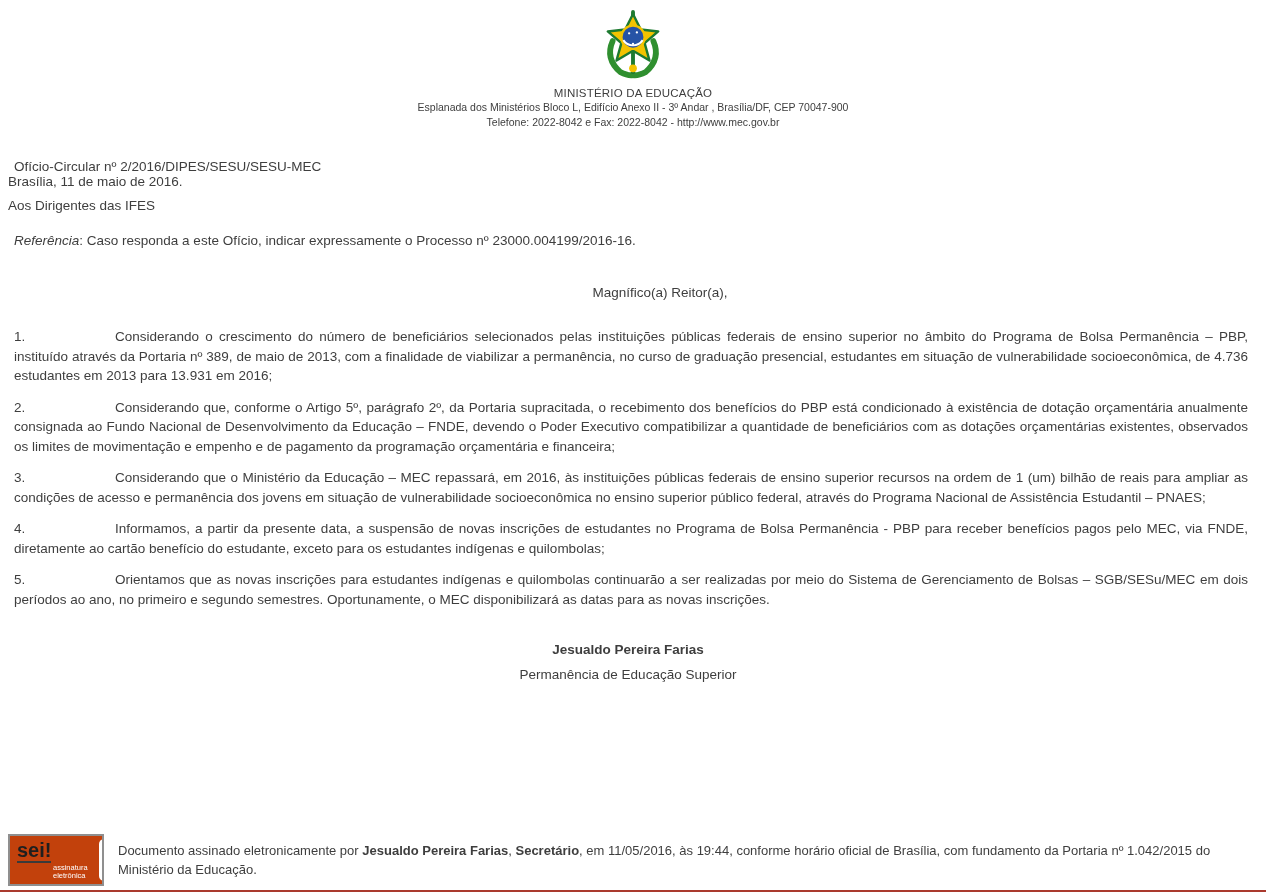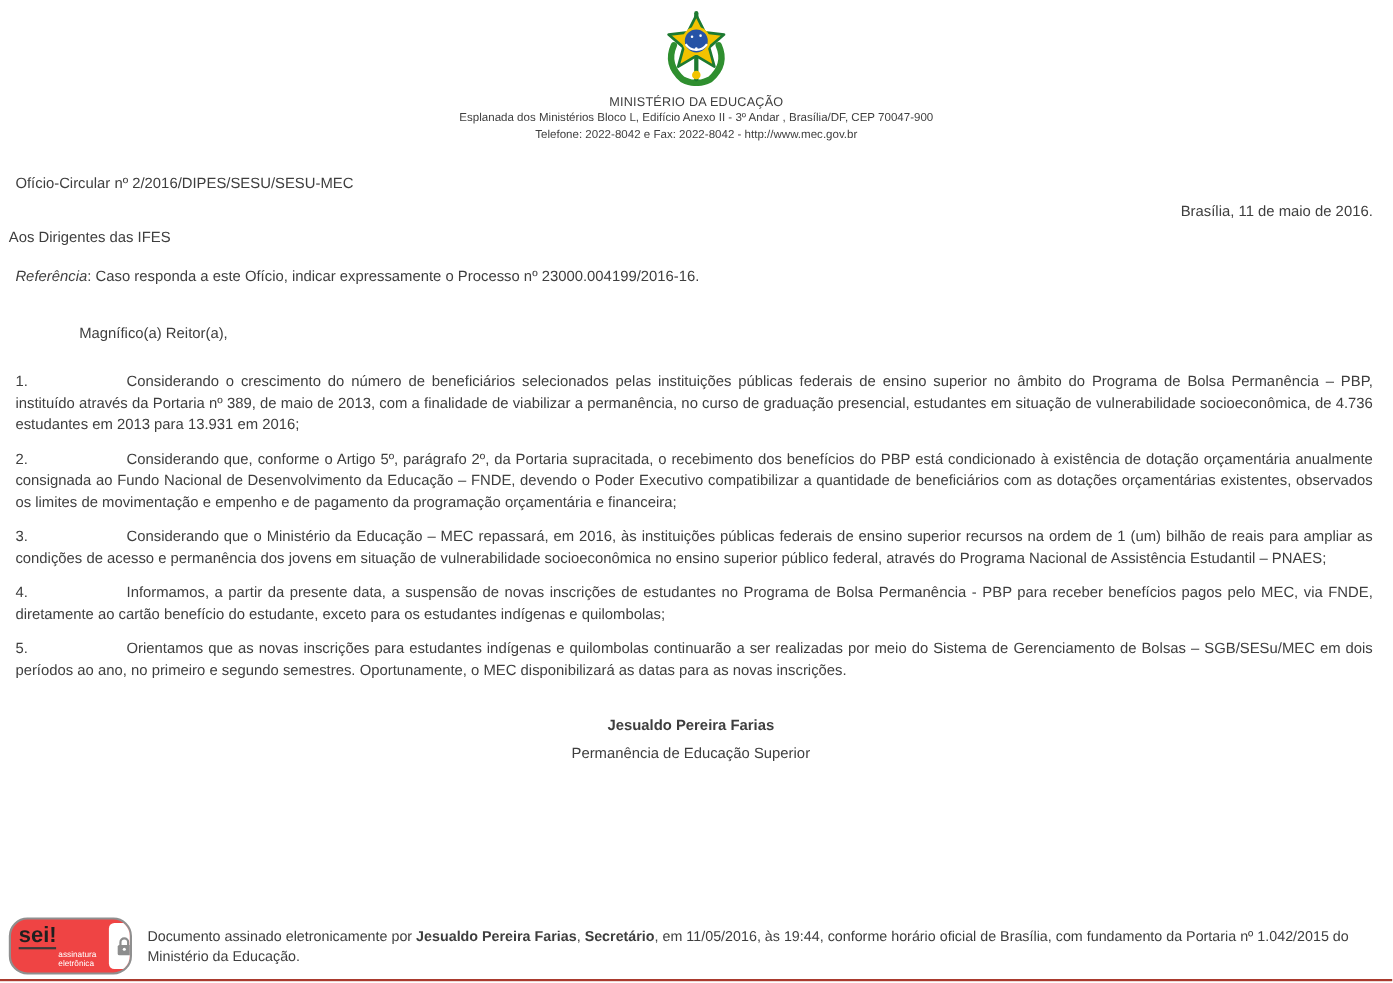--- a/index.html
+++ b/index.html
@@ -14,26 +14,26 @@
     overflow: hidden;
   }
   .letterhead { text-align: center; padding-top: 8px; }
   .emblem { display: block; margin: 0 auto; }
   .ministry { font-size: 11.5px; margin-top: 5px; letter-spacing: 0.2px; }
   .head-line { font-size: 10.5px; margin-top: 2px; line-height: 1.25; }
 
   .content { padding: 0 18px 0 8px; font-size: 13.5px; }
   .indent-sm { margin-left: 6px; }
   .doc-number { margin-top: 30px; }
-  .date-line { margin-top: 10px; text-align: right; }
+  .date-line { margin-top: 0; text-align: left; }
   .addressee { margin-top: 9px; }
   .subject-line { margin-top: 36px; }
   .reference-line { margin-top: 20px; }
   .italic { font-style: italic; }
-  .salutation { margin-top: 37px; margin-left: 64px; }
+  .salutation { margin-top: 37px; margin-left: 64px; text-align: center; }
 
   .paras { margin-top: 27px; margin-left: 6px; }
   .para {
     margin: 0 0 12px 0;
     text-align: justify;
     line-height: 19.5px;
   }
   .para-num { display: inline-block; width: 101px; vertical-align: top; }
 
   .closing { margin-top: 28px; }
@@ -44,25 +44,25 @@
     position: absolute;
     left: 8px;
     right: 18px;
     bottom: 8px;
     display: flex;
     align-items: center;
     gap: 14px;
   }
   .sei-box {
     flex: 0 0 auto;
-    width: 112px;
+    width: 96px;
     height: 52px;
     border: 2px solid #8f8f8f;
-    border-radius: 17px;
-    background: #ef4444;
+    border-radius: 0;
+    background: #c2410c;
     display: flex;
     overflow: hidden;
   }
   .sei-left {
     flex: 1;
     padding: 4px 2px 3px 7px;
     display: flex;
     flex-direction: column;
     justify-content: space-between;
   }

